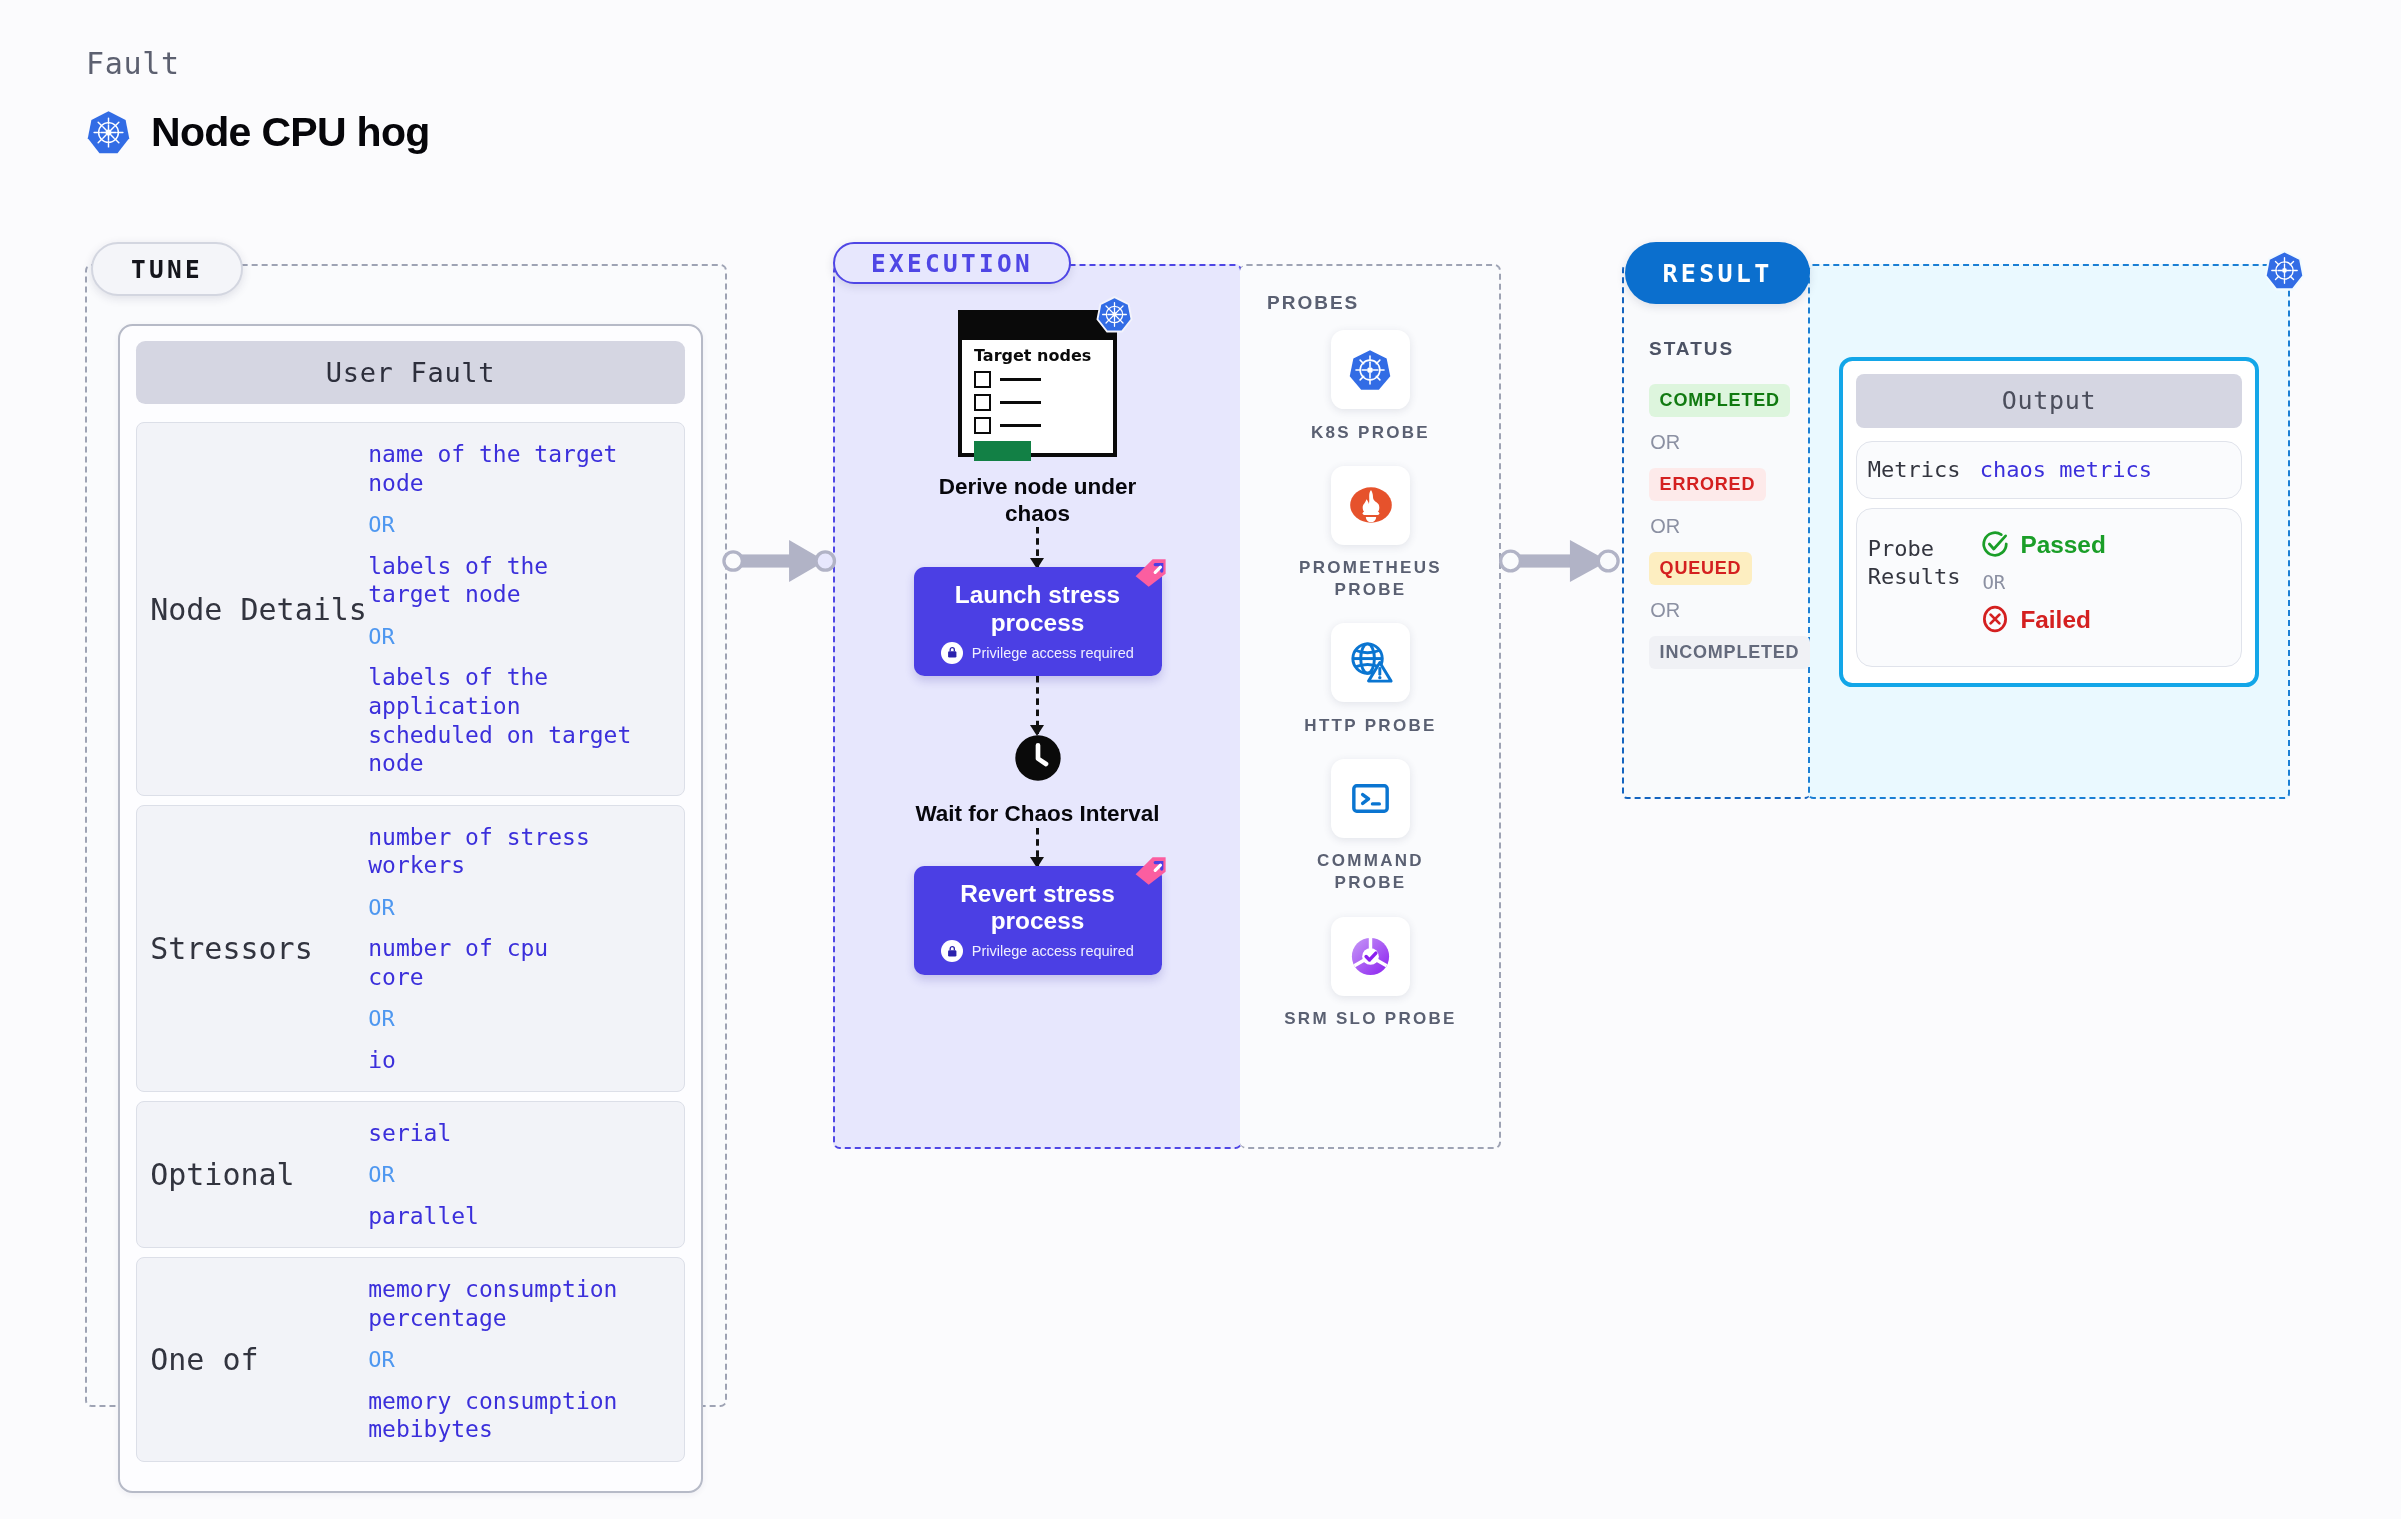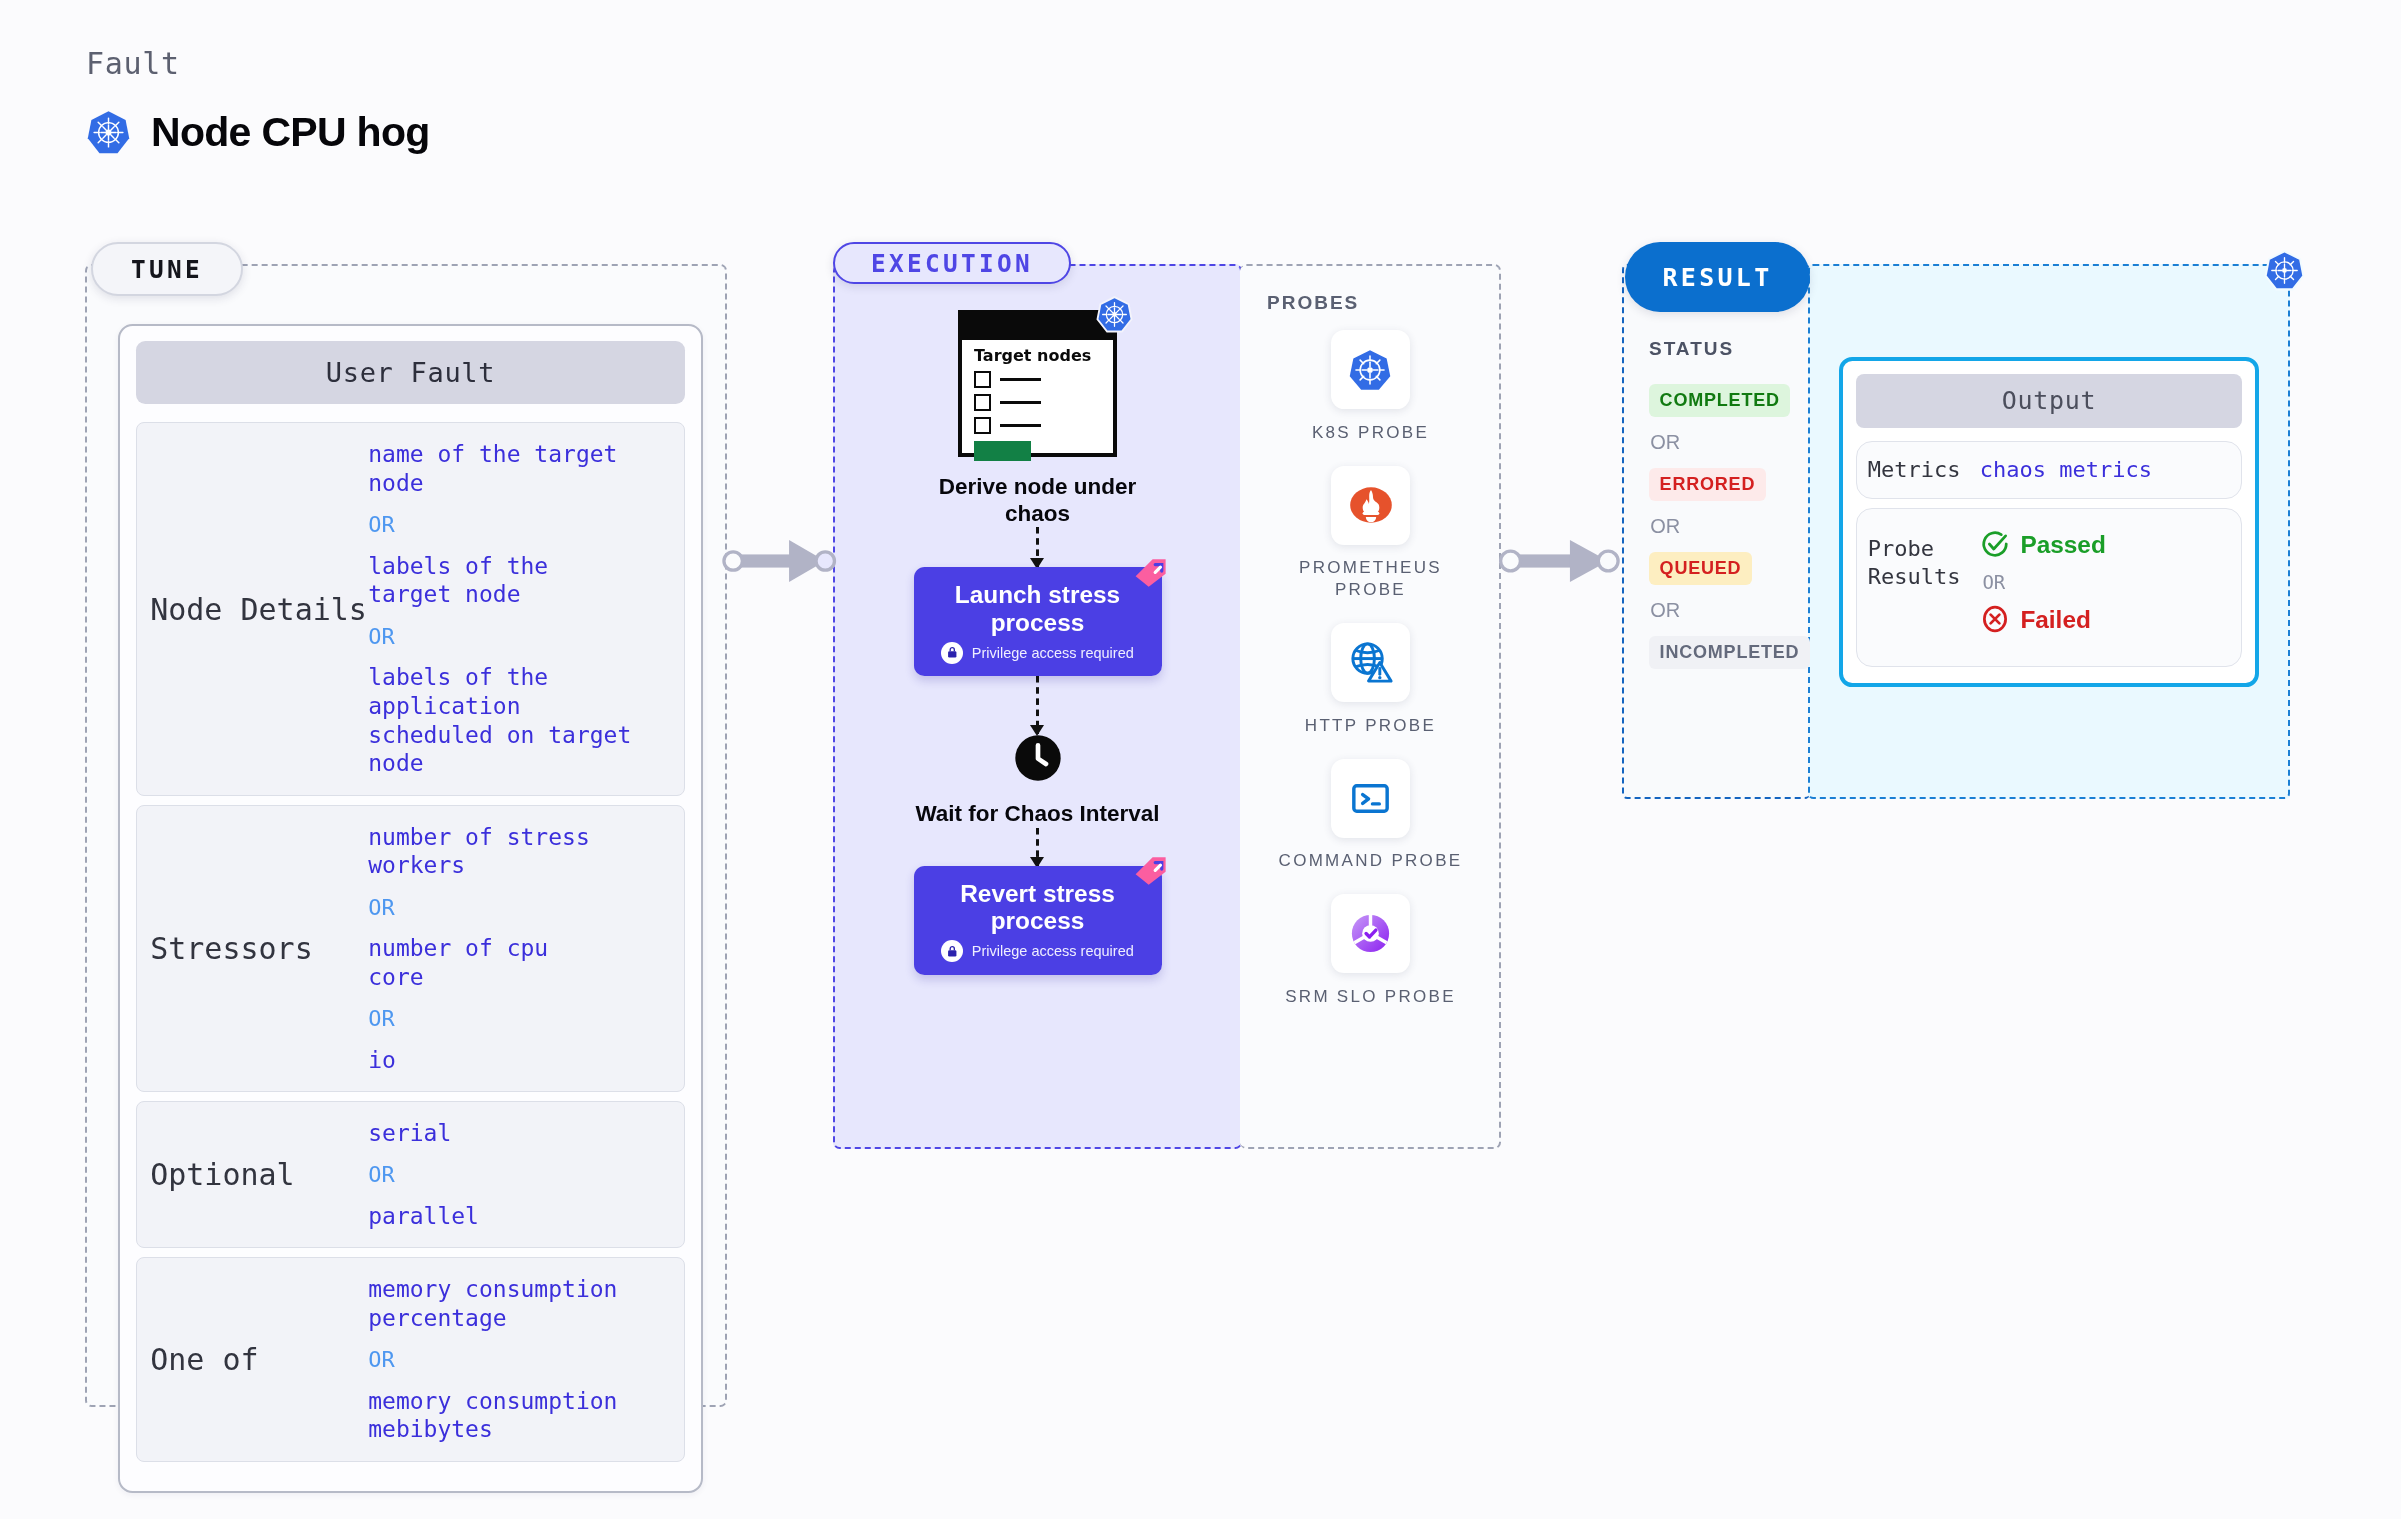--- a/index.html
+++ b/index.html
@@ -43,21 +43,21 @@
     left:91px; top:242px; width:152px; height:54px;
     background:#f4f5f9; border:2px solid #d3d6e0;
     color:#14151c; font-size:24.4px;
   }
   #chip-execution {
     left:833px; top:242px; width:238px; height:42px;
     background:#e7e7fd; border:2.6px solid #4f46e5;
     color:#4f46e5; font-size:24.4px;
   }
   #chip-result {
-    left:1625px; top:242px; width:185px; height:70px;
+    left:1625px; top:242px; width:185px; height:62px;
     background:#0b6fce; border:none; color:#fff; font-size:25px;
   }
 
   
   .region { position:absolute; }
   #region-tune {
     left:85px; top:264px; width:642px; height:1143px;
     border:2.6px dashed #9ea3b4; border-radius:6.6px;
     background:#fafbfd;
   }
@@ -190,21 +190,21 @@
     display:flex; flex-direction:column; align-items:center; gap:22px;
   }
   .probe-item { display:flex; flex-direction:column; align-items:center; }
   .probe-tile {
     width:79px; height:79px; background:#fff; border-radius:13.2px;
     display:flex; align-items:center; justify-content:center;
     box-shadow:0 2px 8px rgba(50,55,90,.12);
   }
   .probe-name {
     margin-top:12.5px; text-align:center;
-    font-size:17px; font-weight:normal; color:#5a6072; letter-spacing:2.3px;
+    font-size:17px; font-weight:bold; color:#5a6072; letter-spacing:2.3px;
     line-height:1.3; max-width:185px;
   }
 
   
   #status-label {
     position:absolute; left:1649px; top:338px;
     font-size:19px; font-weight:bold; color:#4c5264; letter-spacing:2px;
   }
   #status-list {
     position:absolute; left:1649px; top:384px; width:152px;

